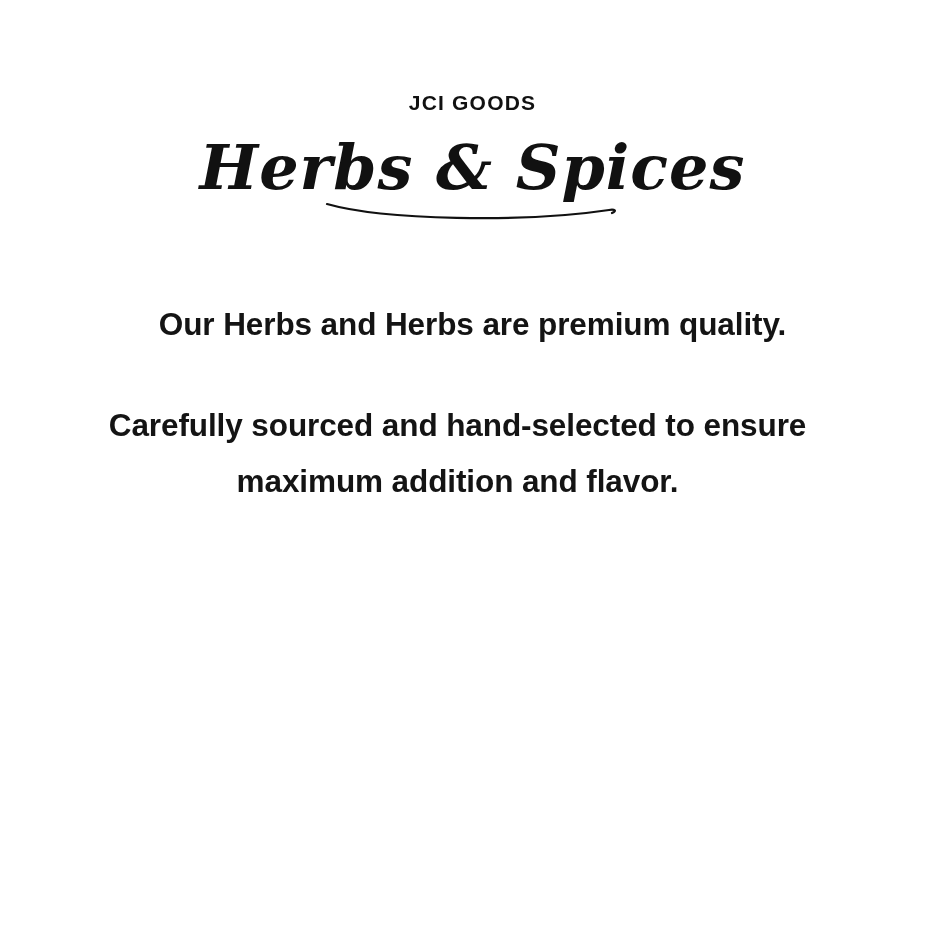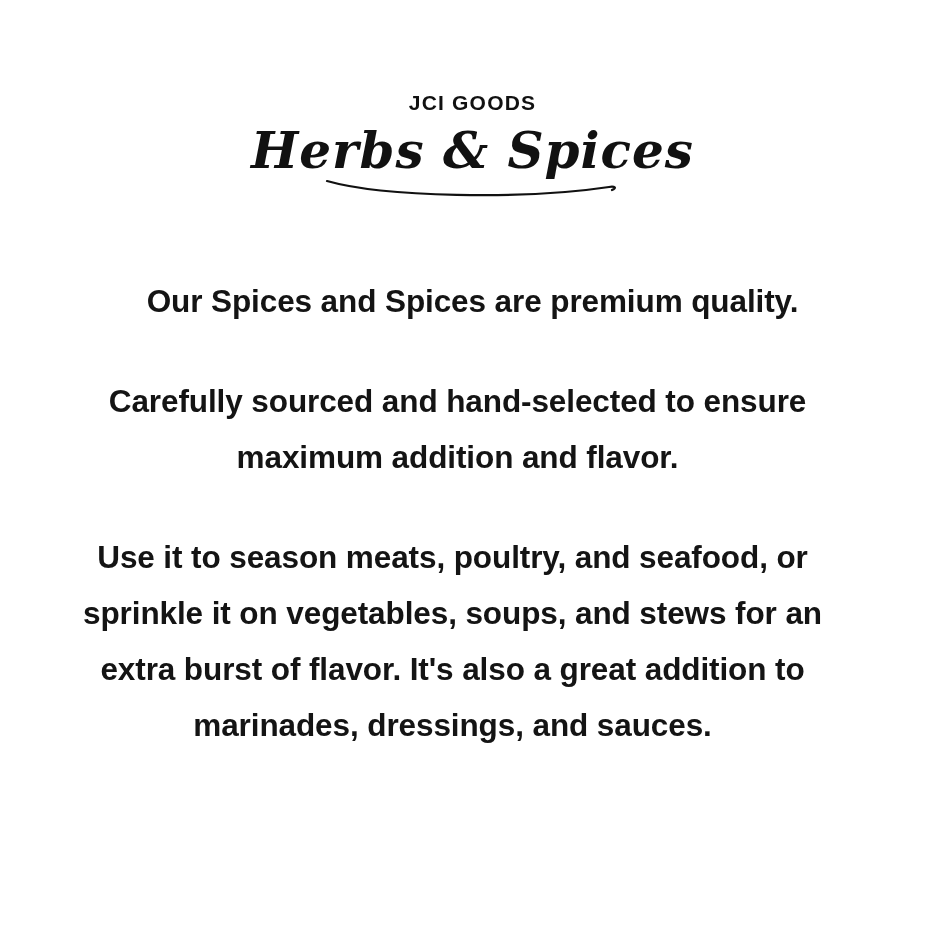--- a/index.html
+++ b/index.html
@@ -38,25 +38,25 @@
     font-family: "Liberation Sans", sans-serif;
     font-weight: bold;
     font-size: 21px;
     letter-spacing: 1.2px;
     color: #111111;
     text-transform: uppercase;
     line-height: 1;
   }
 
   .brand-script {
-    margin-top: 10px;
+    margin-top: 20px;
     font-family: "DejaVu Serif", serif;
     font-style: italic;
     font-weight: bold;
-    font-size: 50px;
+    font-size: 62px;
     color: #111111;
     line-height: 1.12;
     letter-spacing: 1px;
     white-space: nowrap;
   }
 
   .brand-flourish {
     margin-top: -4px;
     width: 300px;
     height: 26px;
@@ -99,18 +99,17 @@
 
     <div class="brand-script">Herbs &amp; Spices</div>
 
     <svg class="brand-flourish" viewBox="0 0 300 26" aria-hidden="true">
       <path d="M4 6 C 60 22, 200 25, 286 12 C 292 11, 294 13, 289 15" fill="none" stroke="#111111" stroke-width="2.2" stroke-linecap="round"></path>
     </svg>
 
   </div>
 
   <div class="copy">
-    <p class="para-1">Our Spices and Spices are premium quality.</p>
+    <p class="para-1">Our Herbs and Herbs are premium quality.</p>
     <p class="para-2">Carefully sourced and hand-selected to ensure maximum addition and flavor.</p>
-    <p class="para-3">Use it to season meats, poultry, and seafood, or sprinkle it on vegetables, soups, and stews for an extra burst of flavor. It's also a great addition to marinades, dressings, and sauces.</p>
   </div>
 
 </div>
 
 </body></html>

